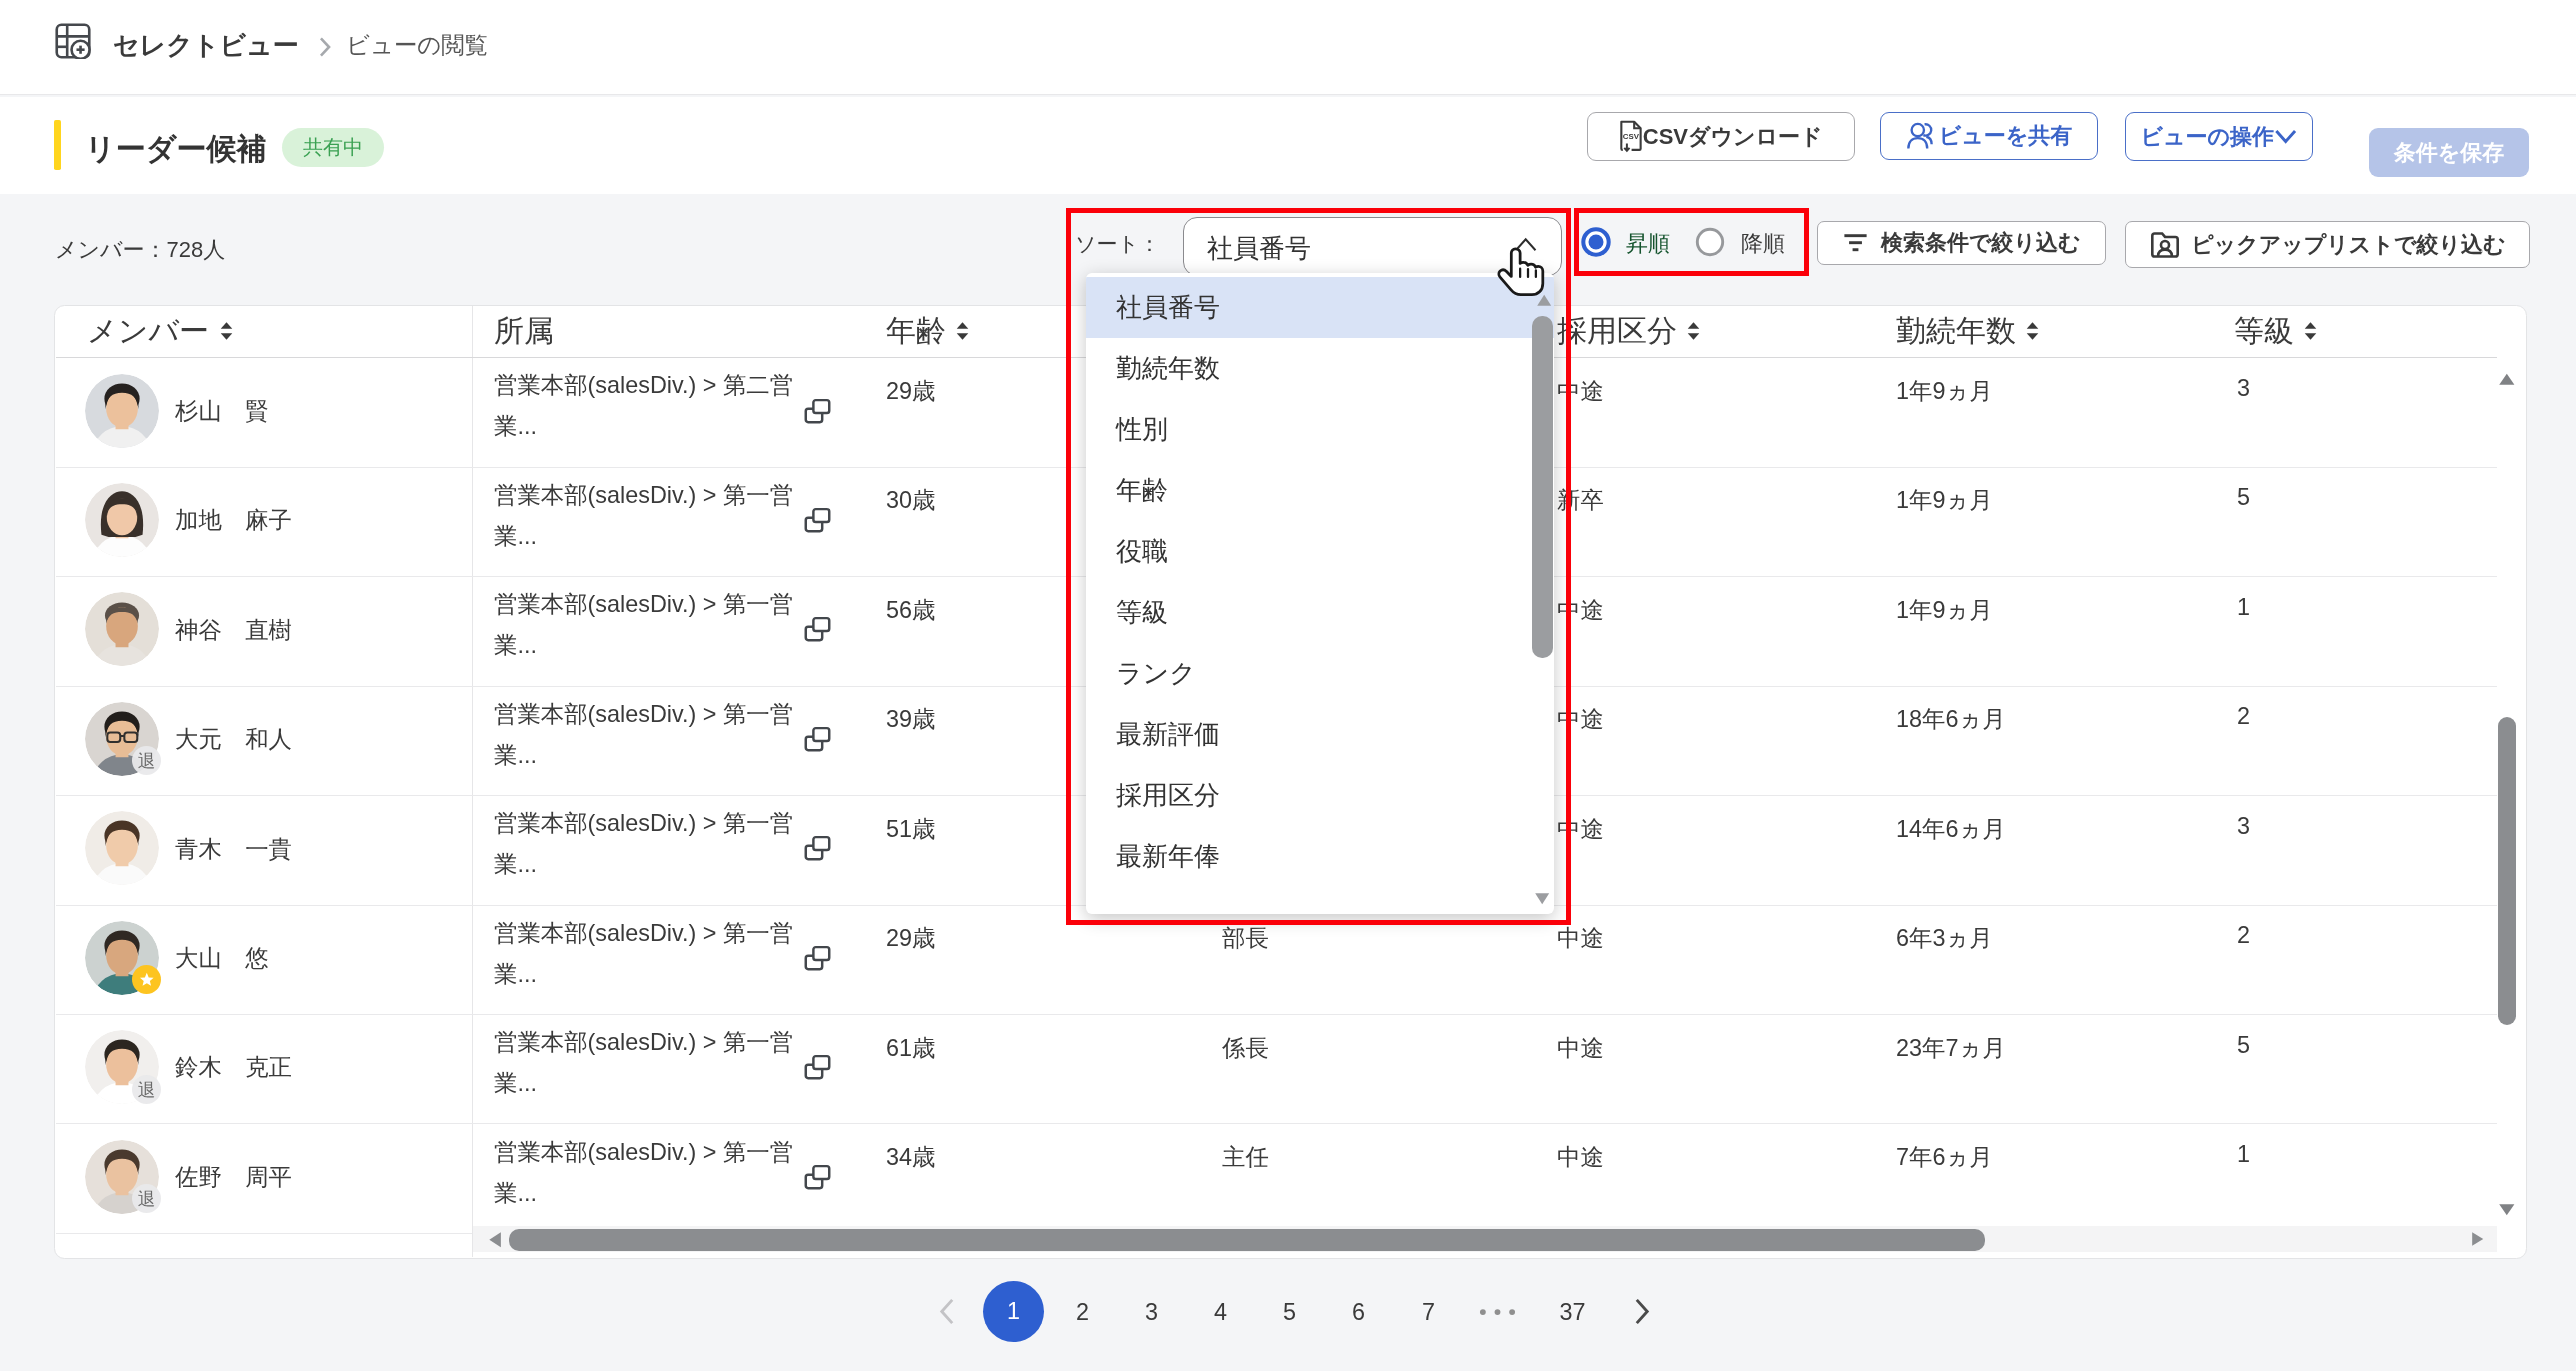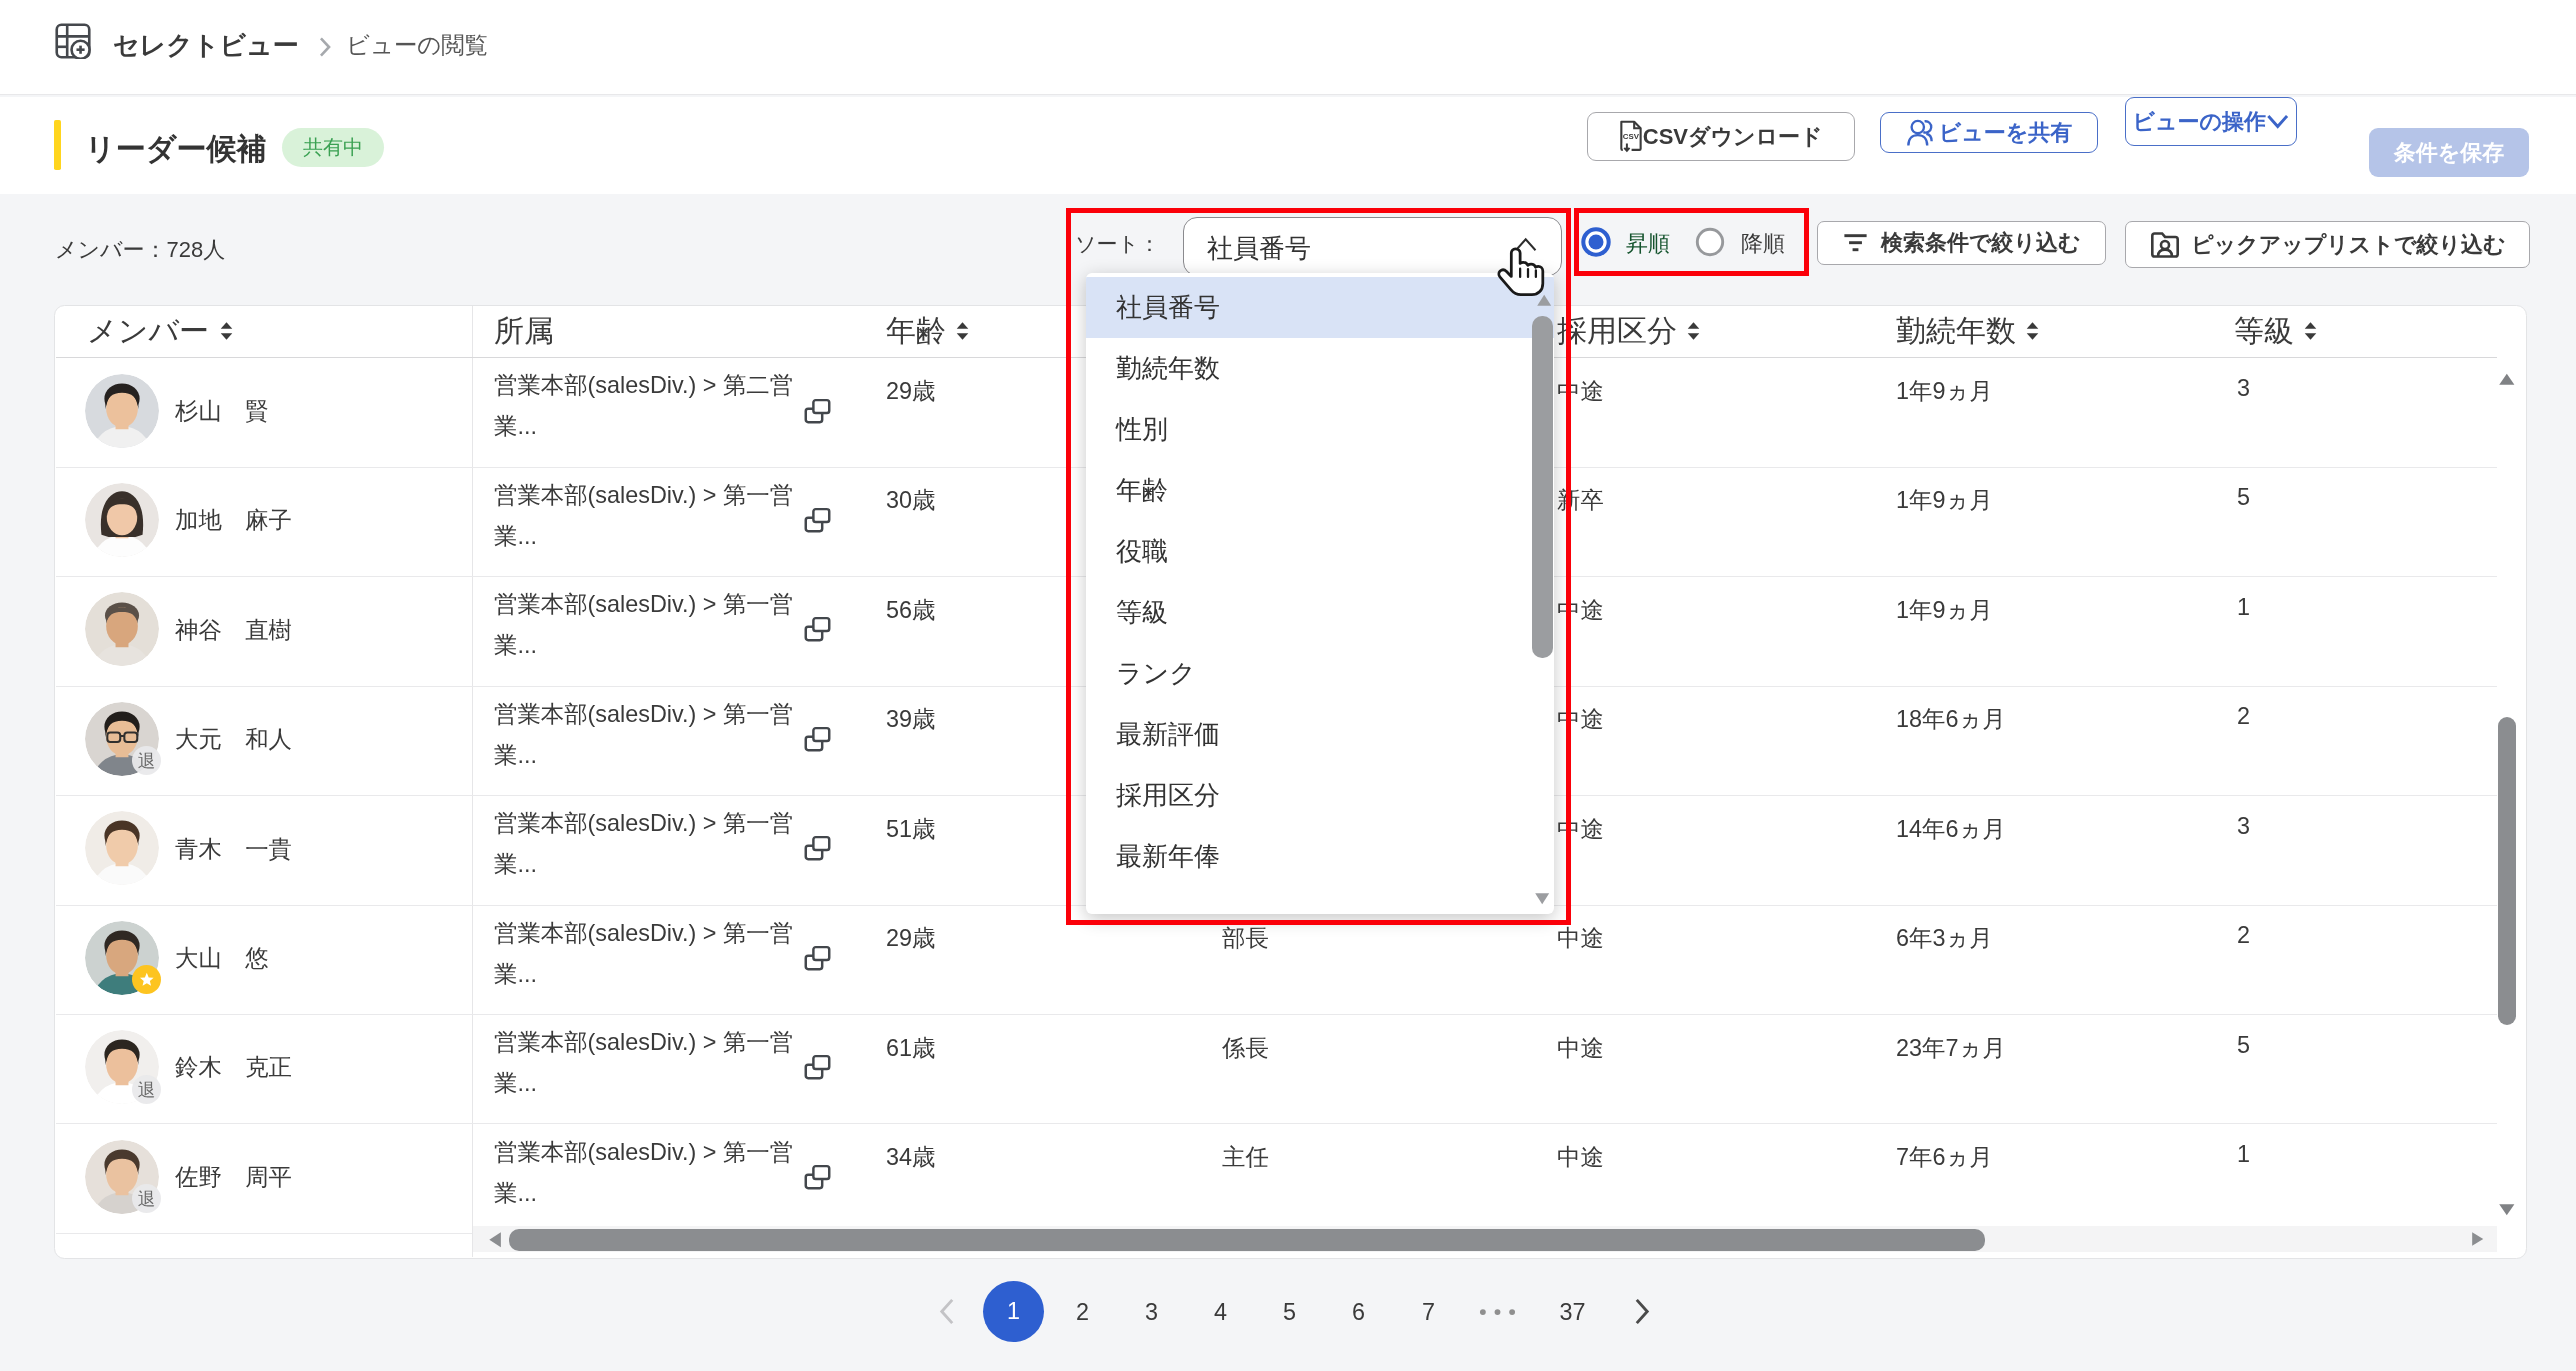--- a/index.html
+++ b/index.html
@@ -54,30 +54,30 @@
   <div class="btn" style="left:1587px;top:15px;width:268px;height:49px">
     <svg width="23.4" height="34" viewBox="0 0 40 58" fill="none" stroke="#3a3a3a" stroke-width="3.6" style="font-size:38px">
           <path d="M4 3 H26 L37 14 V49 a2 2 0 0 1-2 2 H6 a2 2 0 0 1-2-2 Z" stroke-linejoin="round"></path>
           <path d="M26 3 V14 H37"></path>
           <text x="6.5" y="33" font-size="13.5" font-weight="bold" stroke="none" fill="#3a3a3a" font-family="Liberation Sans,sans-serif">CSV</text>
           <rect x="6.5" y="39" width="15" height="19" fill="#fff" stroke="none"></rect>
           <path d="M13.5 40 V52 M9 47.5 L13.5 52.5 L18 47.5" stroke-width="3.4"></path>
         </svg>
     <span>CSVダウンロード</span>
   </div>
-  <div class="btn blue" style="left:1880px;top:15px;width:218px;height:41px">
+  <div class="btn blue" style="left:1880px;top:15px;width:218px;height:48px">
     <svg width="33" height="32" viewBox="0 0 56 54" fill="none" stroke="#3b64c8" stroke-width="4">
           <circle cx="20" cy="17" r="10.5"></circle>
           <path d="M4 48 C4 36 11 30.5 20 30.5 C29 30.5 36 36 36 48"></path>
           <path d="M31.5 7.2 A9.6 9.6 0 1 1 29.5 25.5"></path>
           <path d="M43.5 41 C43.5 33.5 40 29.5 34.5 28.3"></path>
         </svg>
     <span>ビューを共有</span>
   </div>
-  <div class="btn blue" style="left:2125px;top:0;width:172px;height:49px">
+  <div class="btn blue" style="left:2125px;top:15px;width:188px;height:49px">
     <span>ビューの操作</span>
     <svg width="23.4" height="16.4" viewBox="0 0 40 28" fill="none" stroke="#3b64c8" stroke-width="5">
           <path d="M4 5 L20 23 L36 5"></path>
         </svg>
   </div>
   <div class="btn fill" style="left:2369px;top:31px;width:160px;height:49px">
         <span>条件を保存</span>
       </div>
 </div>
 <div class="abs" style="left:55px;top:235px;font-size:22px;color:#3a3a3a">メンバー：728人</div>

